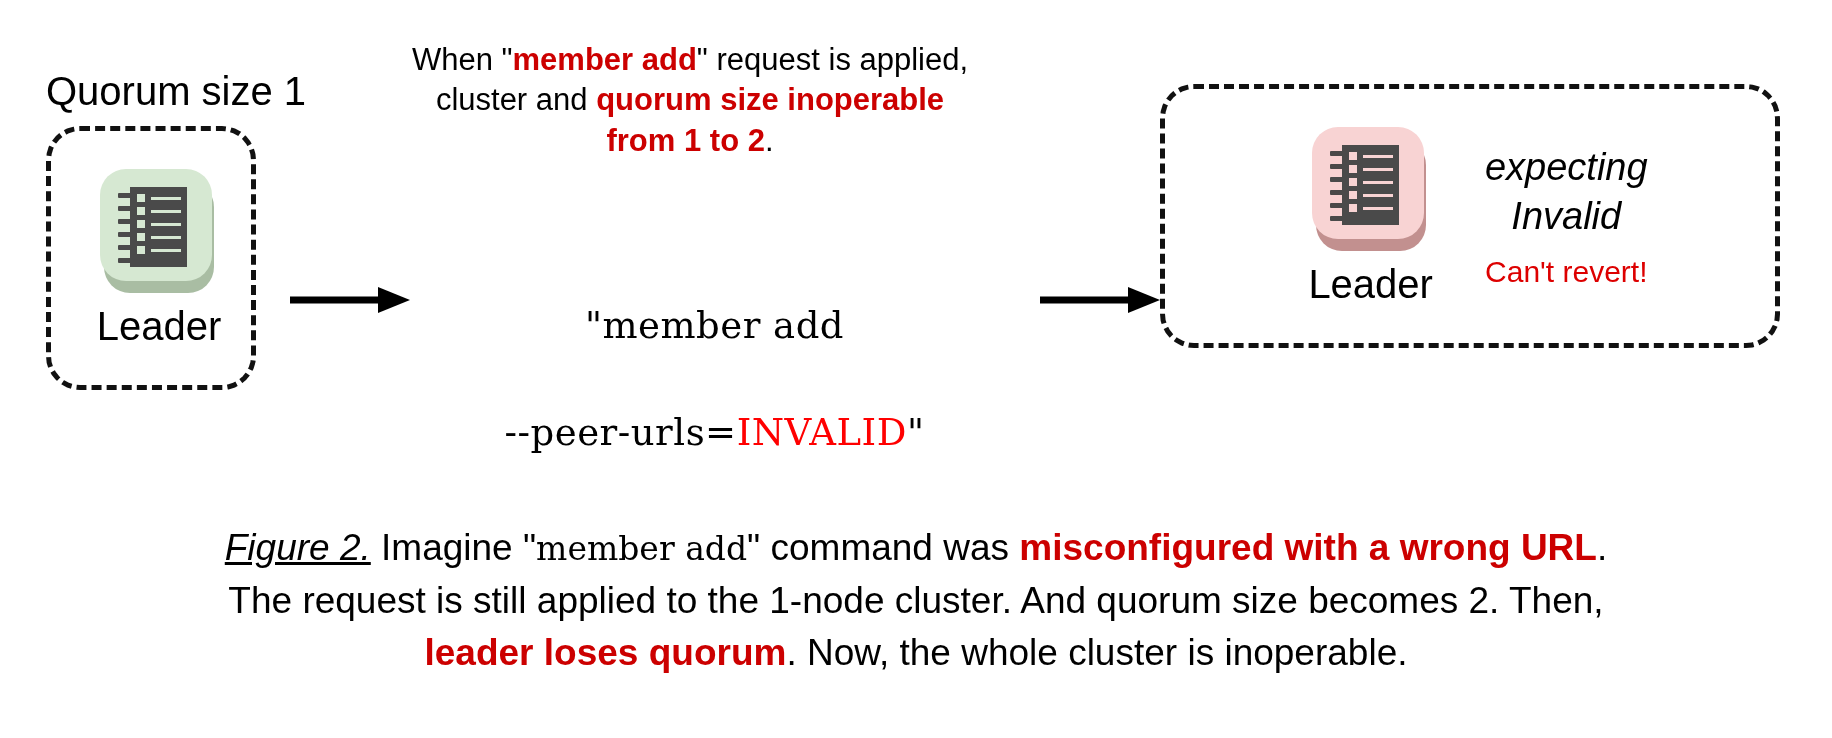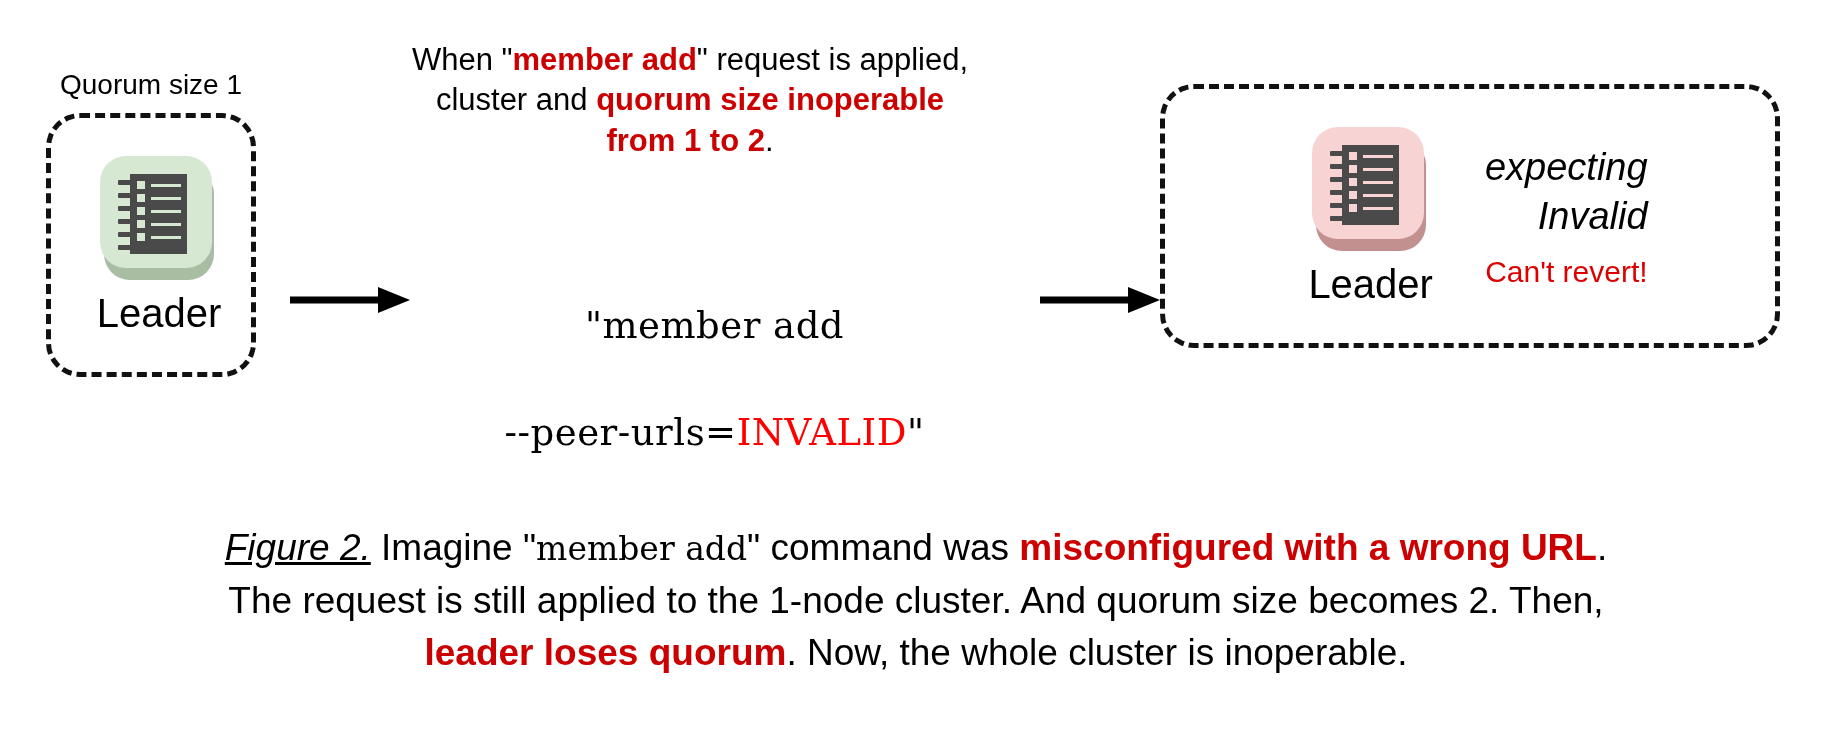--- a/index.html
+++ b/index.html
@@ -27,21 +27,21 @@
     position: absolute;
     left: 0; top: 0;
     width: 1832px; height: 500px;
   }
 
   
   .node-group { position: absolute; }
 
   .node-caption {
     text-align: center;
-    font-size: 28px;
+    font-size: 40px;
     line-height: 1.05;
     white-space: nowrap;
     color: #000;
   }
 
   .node-box {
     margin-top: 14px;
     border: 5px dashed #111111;
     border-radius: 34px;
     box-sizing: border-box;
@@ -89,21 +89,21 @@
     margin-top: 8px;
     font-size: 40px;
     line-height: 1.05;
     text-align: center;
     white-space: nowrap;
   }
 
   .status-block {
     display: flex;
     flex-direction: column;
-    align-items: flex-end;
+    align-items: center;
     justify-content: center;
   }
   .status-line {
     font-style: italic;
     font-size: 38px;
     line-height: 1.28;
     text-align: center;
     white-space: nowrap;
   }
   .status-warn {

